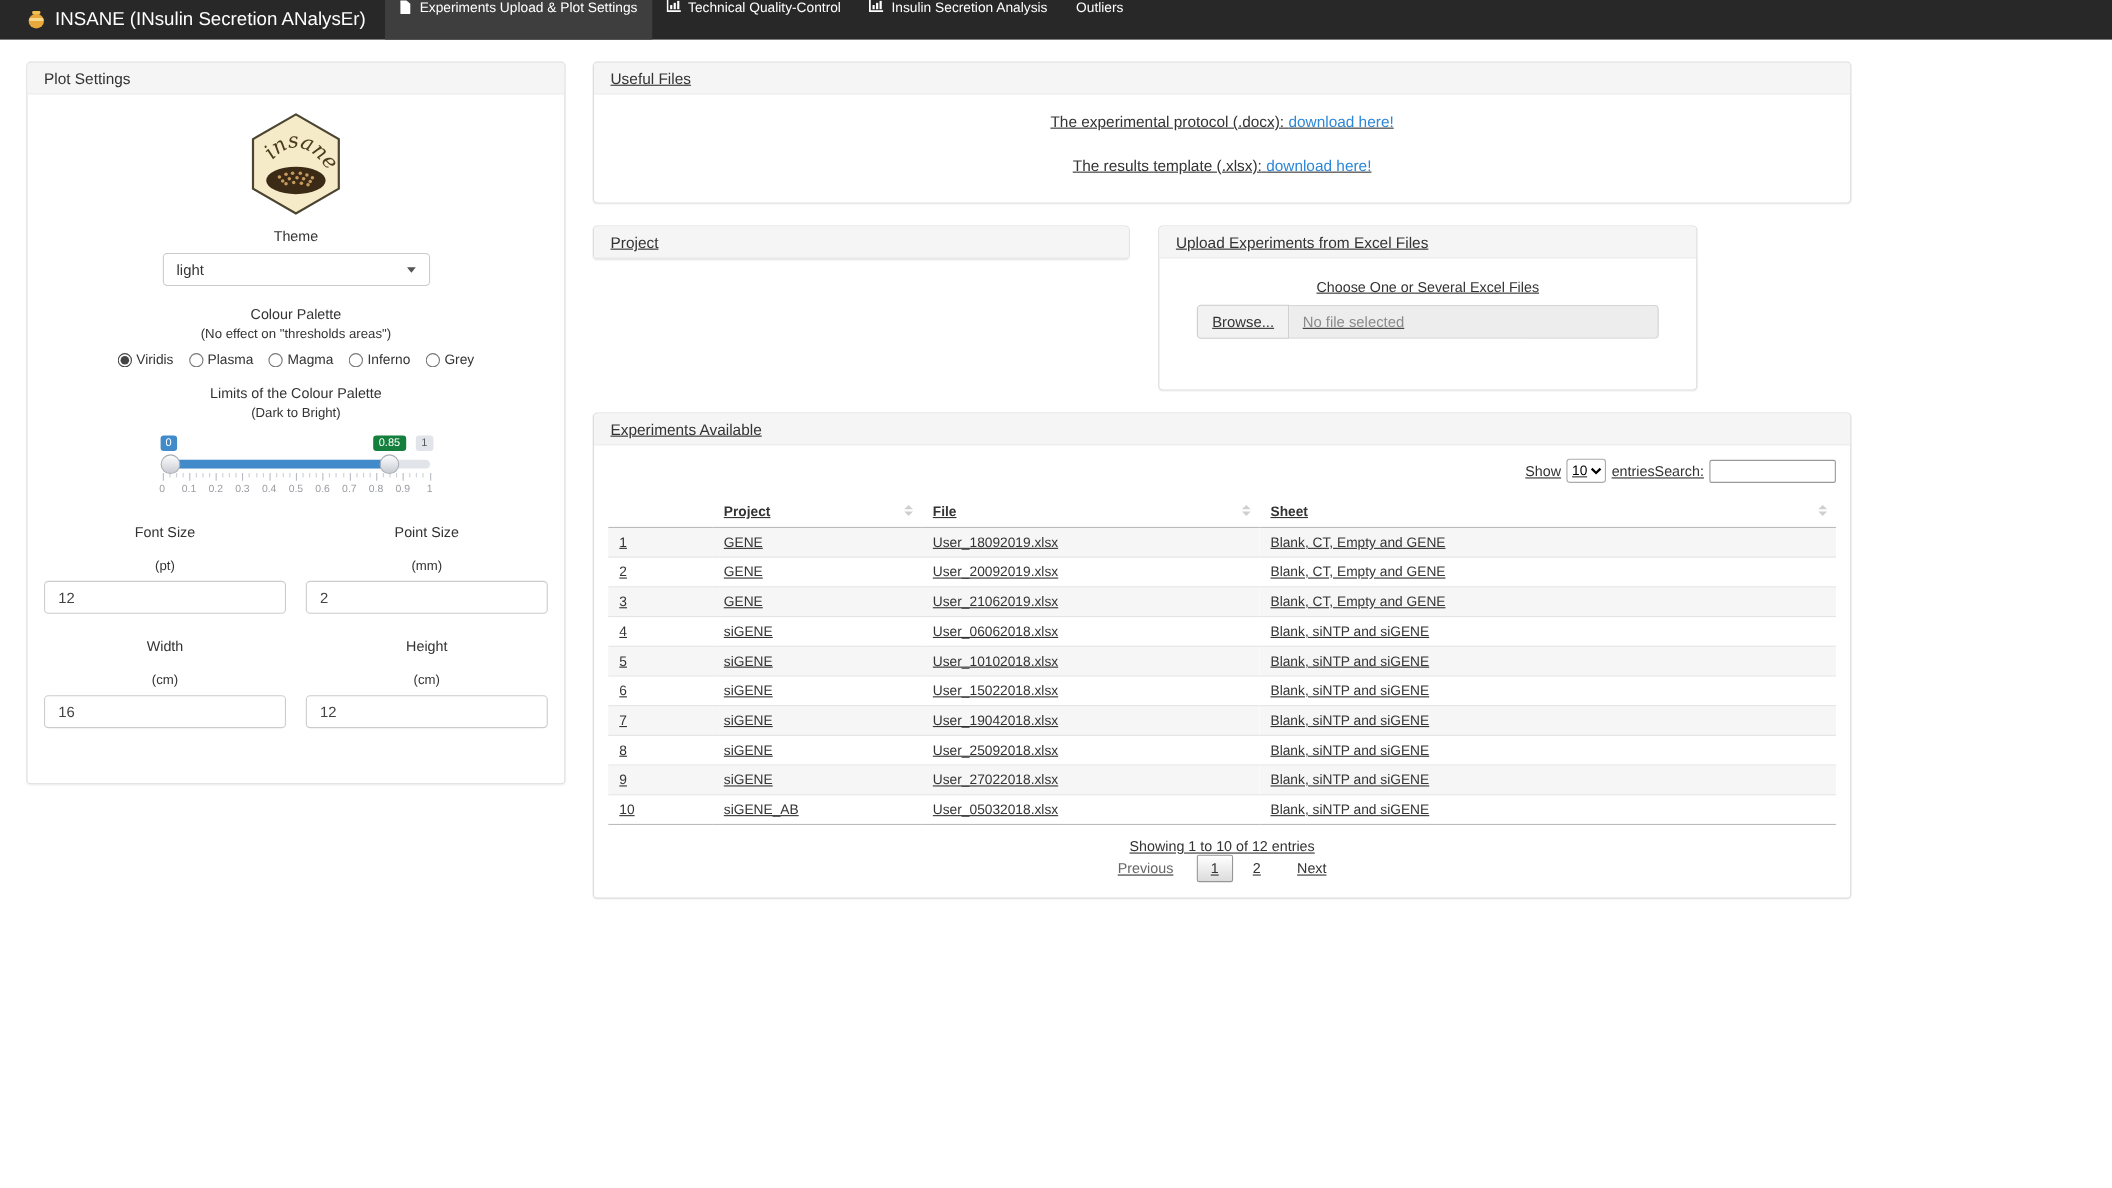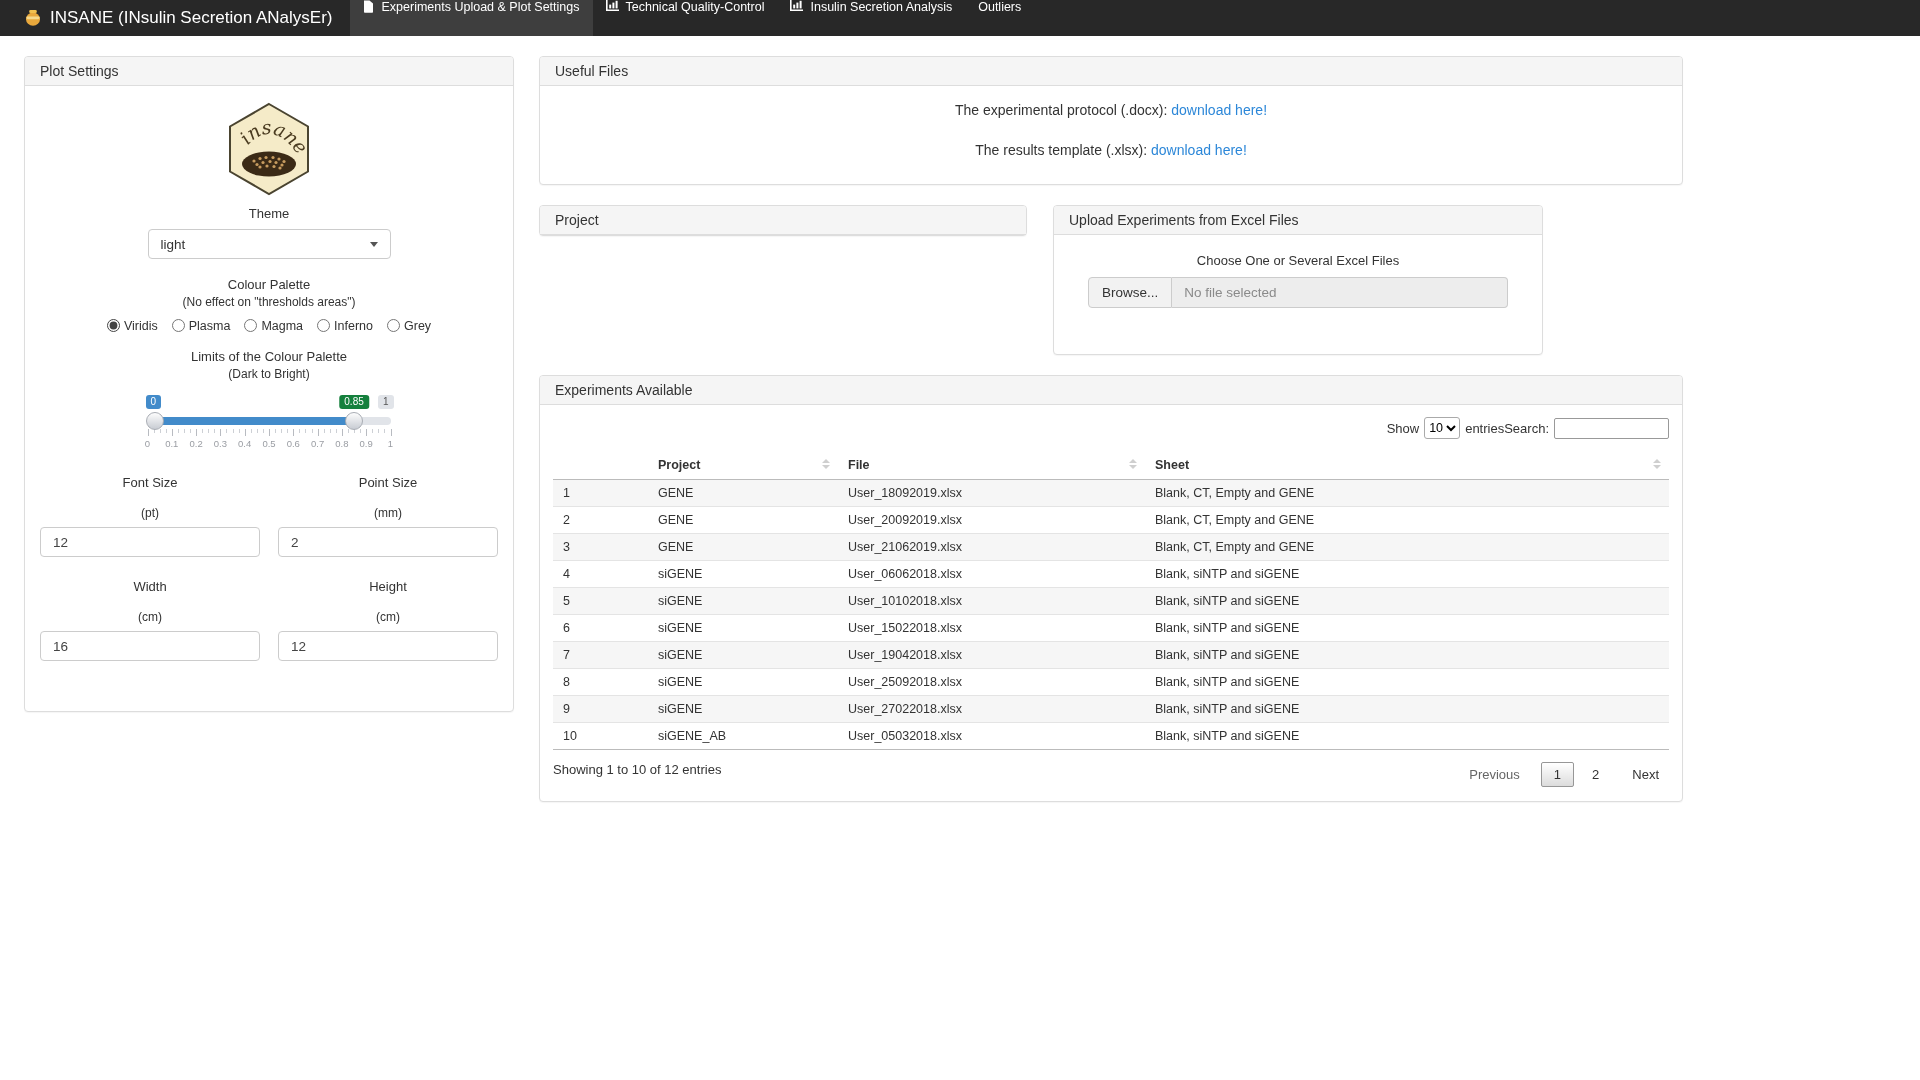--- a/index.html
+++ b/index.html
@@ -8,21 +8,21 @@
 
 .navbar { background:#282828; height:36px; display:flex; align-items:stretch; }
 .brand { display:flex; align-items:center; gap:8px; padding:0 18px 0 24px; color:#fff; font-size:17px; white-space:nowrap; cursor:pointer; }
 .nav-tabs { display:flex; }
 .nav-tab { display:flex; align-items:flex-start; gap:7px; padding:0 13px; color:#fff; font-size:12.5px; cursor:pointer; }
 .nav-tab.active { background:#3e3e3e; }
 
 
 .content { display:flex; align-items:flex-start; gap:25px; padding:20px 0 60px 24px; }
 .left-col { width:490px; flex:none; }
-.right-col { width:1144px; flex:none; }
+.right-col { width:1144px; flex:none;text-decoration:underline; }
 .row-2 { display:flex; gap:26px; margin:20px 0; align-items:flex-start; }
 .half { width:488px; flex:none; }
 .half2 { width:490px; flex:none; }
 
 
 .panel { border:1px solid #ddd; border-radius:4px; background:#fff; box-shadow:0 1px 1px rgba(0,0,0,.04); }
 .panel-heading { background:#f5f5f5; border-bottom:1px solid #ddd; border-radius:3px 3px 0 0; text-align:left; font-size:14px; padding:6px 15px; color:#333; }
 .panel-body { padding:15px; }
 
 
@@ -33,21 +33,21 @@
 
 .ps-body { text-align:center; padding:12px 15px 50px; }
 .logo-wrap { margin-top:2px; }
 .ctl-label { font-size:13px; margin-top:2px; }
 .ctl-unit { font-size:12px; margin-top:16px; }
 .ctl-note { font-size:12px; margin-top:3px; }
 .mt16 { margin-top:16px; } .mt18 { margin-top:18px; }
 .select-box { width:243px; height:30px; margin:8px auto 0; border:1px solid #ccc; border-radius:4px; background:#fff; display:flex; align-items:center; justify-content:space-between; padding:0 12px; font-size:13.5px; cursor:pointer; }
 .caret { width:0; height:0; border-left:4px solid transparent; border-right:4px solid transparent; border-top:5px solid #555; }
 .radio-row { display:flex; justify-content:center; align-items:center; gap:14px; margin-top:10px; font-size:12.5px; }
-.radio-row label { display:flex; align-items:flex-start; gap:4px; cursor:pointer; }
+.radio-row label { display:flex; align-items:flex-end; gap:4px; cursor:pointer; }
 .radio-row input { margin:0; accent-color:#444; width:13px; height:13px; }
 
 
 .slider { position:relative; width:243px; margin:24px auto 0; height:48px; }
 .slider-track { position:absolute; top:12px; left:0; right:0; height:8px; background:#e1e4e9; border-radius:4px; cursor:pointer; }
 .slider-bar { position:absolute; top:12px; left:0; width:85%; height:8px; background:#428bca; border-radius:4px 0 0 4px; }
 .slider-handle { position:absolute; top:7px; width:18px; height:18px; background:linear-gradient(#fdfdfd,#c8ccd3); border:1px solid #a9adb4; border-radius:50%; cursor:pointer; z-index:2; }
 .handle-from { left:-2px; }
 .handle-to { left:85%; transform:translateX(-50%); }
 .slider-label { position:absolute; top:-10px; font-size:10px; padding:1px 5px; border-radius:3px; line-height:12px; z-index:3; }
@@ -84,21 +84,21 @@
 .dt-table { width:100%; border-collapse:collapse; margin-top:12px; table-layout:fixed; font-size:12.5px; border-bottom:1px solid #bbb; }
 .dt-table th { text-align:left; padding:7px 22px 7px 10px; border-bottom:1px solid #bbb; position:relative; font-size:12.5px; cursor:pointer; }
 .dt-table td { padding:6px 10px; overflow:hidden; white-space:nowrap; }
 .dt-table tbody tr { border-top:1px solid #e4e4e4; cursor:pointer; }
 .dt-table tbody tr.odd { background:#f6f6f6; }
 .dt-table tbody tr:first-child { border-top:none; }
 .sort-icons { position:absolute; right:8px; top:50%; margin-top:-6px; }
 .sort-icons i { display:block; width:0; height:0; border-left:4px solid transparent; border-right:4px solid transparent; }
 .sort-icons .up { border-bottom:4px solid #cfcfcf; margin-bottom:2px; }
 .sort-icons .down { border-top:4px solid #cfcfcf; }
-.dt-footer { display:flex; justify-content:space-between; align-items:flex-start; margin-top:12px; }
+.dt-footer { display:flex; justify-content:space-between; align-items:center; margin-top:12px;flex-direction:column; }
 .paginate { display:flex; align-items:center; font-size:13px; }
 .pg { padding:4px 10px; cursor:pointer; }
 .pg.prev { color:#666; margin-right:8px; }
 .pg.next { color:#333; margin-left:8px; }
 .pg.num { color:#333; margin:0 3px; padding:4px 12px; }
 .pg.num.current { border:1px solid #979797; border-radius:2px; background:linear-gradient(to bottom,#ffffff 0%,#dcdcdc 100%); }
 </style>
 </head>
 <body>
 

